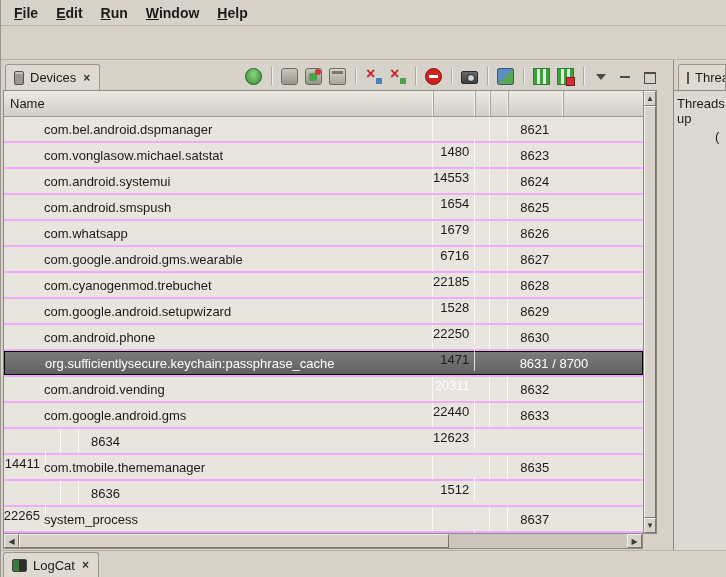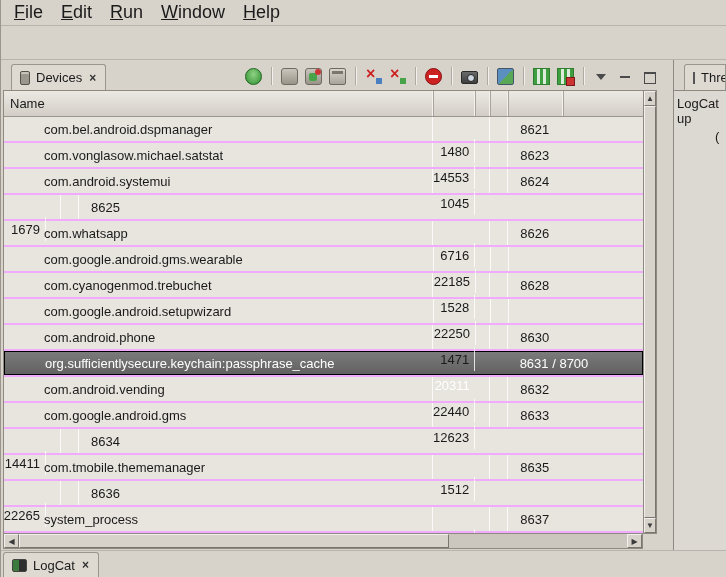--- a/index.html
+++ b/index.html
@@ -8,32 +8,32 @@
     background:#d7d3cb;
     font-family:"Liberation Sans", sans-serif;
     font-size:13px;color:#1a1a1a;
     -webkit-font-smoothing:antialiased;
   }
   *{box-sizing:border-box;}
   .window{width:726px;height:577px;display:flex;flex-direction:column;background:#d7d3cb;border-left:1px solid #9a968e;}
 
   
   .menubar{height:26px;display:flex;align-items:center;padding-left:4px;border-bottom:1px solid #b8b4ac;background:#d7d3cb;flex:0 0 auto;}
-  .menu-item{display:inline-block;padding:3px 9px;font-size:18px;cursor:default;}
+  .menu-item{display:inline-block;padding:3px 9px;font-size:14px;cursor:default;font-weight:bold;}
   .menu-item::first-letter{text-decoration:underline;}
 
   
   .toolbar-space{height:34px;border-bottom:1px solid #b8b4ac;flex:0 0 auto;}
 
   
   .main{flex:1;display:flex;min-height:0;}
 
   .devices-panel{width:667px;flex:0 0 667px;display:flex;flex-direction:column;background:#d7d3cb;min-height:0;}
 
-  .tabbar{height:30px;flex:0 0 30px;display:flex;align-items:flex-end;padding-left:10px;}
+  .tabbar{height:30px;flex:0 0 30px;display:flex;align-items:flex-end;padding-left:4px;}
   .tab{height:26px;display:flex;align-items:center;gap:6px;padding:0 8px;background:#dedad2;border:1px solid #9a968e;border-bottom:none;border-radius:3px 3px 0 0;white-space:nowrap;}
   .tab-close{font-weight:bold;font-size:12px;color:#333;padding:0 1px;cursor:default;}
 
   .device-icon{width:10px;height:14px;background:#9b978f;border:1px solid #55514a;border-radius:2px;box-shadow:inset 0 2px 0 #c8c4bc;display:inline-block;}
   .threads-icon{width:14px;height:12px;background:repeating-linear-gradient(45deg,#6db56d 0 3px,#9a9a9a 3px 6px);border:1px solid #555;display:inline-block;}
   .logcat-icon{width:15px;height:13px;background:linear-gradient(90deg,#3d7a3d 50%,#2e2e2e 50%);border:1px solid #444;border-radius:2px;display:inline-block;}
 
   
   .panel-toolbar{margin-left:auto;display:flex;align-items:center;gap:7px;padding:0 10px 5px 0;}
   .tsep{width:1px;height:18px;background:#aeaaa2;box-shadow:1px 0 0 #f2f0ec;margin:0 2px;}
@@ -174,56 +174,59 @@
               </div>
               <div class="trow">
                 <div class="col cname">com.vonglasow.michael.satstat</div>
                 <div class="col cpid">14553</div>
                 <div class="col cc3"></div>
                 <div class="col cc4"></div>
                 <div class="col cport">8623</div>
               </div>
               <div class="trow">
                 <div class="col cname">com.android.systemui</div>
-                <div class="col cpid">1045</div>
+                <div class="col cpid">1654</div>
                 <div class="col cc3"></div>
                 <div class="col cc4"></div>
                 <div class="col cport">8624</div>
               </div>
               <div class="trow">
+                <div class="col cname">com.android.smspush</div>
                 <div class="col cpid">1679</div>
                 <div class="col cc3"></div>
                 <div class="col cc4"></div>
                 <div class="col cport">8625</div>
               </div>
               <div class="trow">
                 <div class="col cname">com.whatsapp</div>
                 <div class="col cpid">6716</div>
                 <div class="col cc3"></div>
                 <div class="col cc4"></div>
                 <div class="col cport">8626</div>
               </div>
               <div class="trow">
                 <div class="col cname">com.google.android.gms.wearable</div>
                 <div class="col cpid">22185</div>
                 <div class="col cc3"></div>
                 <div class="col cc4"></div>
+                <div class="col cport">8627</div>
               </div>
               <div class="trow">
                 <div class="col cname">com.cyanogenmod.trebuchet</div>
                 <div class="col cpid">1528</div>
                 <div class="col cc3"></div>
                 <div class="col cc4"></div>
                 <div class="col cport">8628</div>
               </div>
               <div class="trow">
                 <div class="col cname">com.google.android.setupwizard</div>
                 <div class="col cpid">22250</div>
                 <div class="col cc3"></div>
                 <div class="col cc4"></div>
+                <div class="col cport">8629</div>
               </div>
               <div class="trow">
                 <div class="col cname">com.android.phone</div>
                 <div class="col cpid">1471</div>
                 <div class="col cc3"></div>
                 <div class="col cc4"></div>
                 <div class="col cport">8630</div>
               </div>
               <div class="trow selected">
                 <div class="col cname">org.sufficientlysecure.keychain:passphrase_cache</div>
@@ -295,21 +298,21 @@
     <div class="sash"></div>
 
     <div class="threads-panel">
       <div class="tabbar">
         <div class="tab">
           <span class="threads-icon"></span>
           <span>Threads</span>
         </div>
       </div>
       <div class="threads-content">
-        <div>LogCat up</div>
+        <div>Threads up</div>
         <div class="threads-line2">(</div>
       </div>
     </div>
 
   </div>
 
   <div class="bottombar">
     <div class="tab">
       <span class="logcat-icon"></span>
       <span>LogCat</span>

